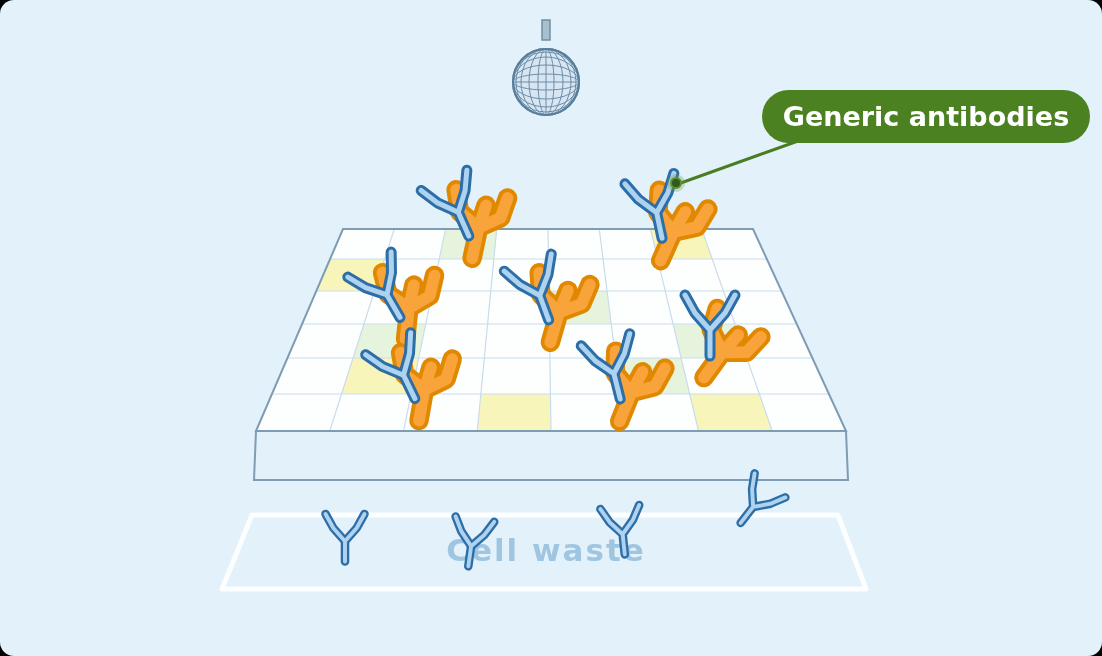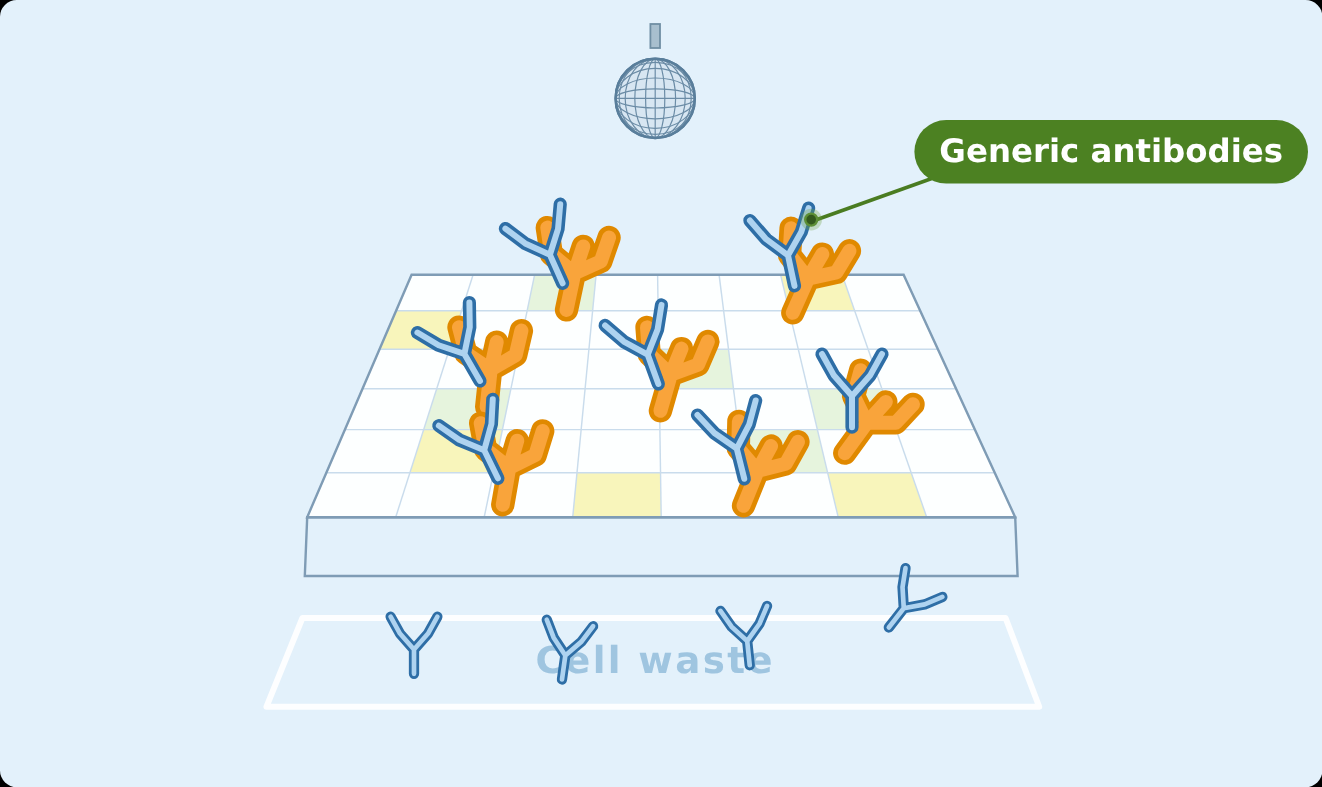--- a/index.html
+++ b/index.html
@@ -13,21 +13,21 @@
             stroke-linecap:round;stroke-linejoin:round;}
   .ag-outer{fill:none;stroke:var(--antigen-outline,#e08900);stroke-width:15;
             stroke-linecap:round;stroke-linejoin:round;}
   .ag-inner{fill:none;stroke:var(--antigen-fill,#f9a43b);stroke-width:9;
             stroke-linecap:round;stroke-linejoin:round;}
   .grid-line{stroke:var(--grid-line,#c9dcec);stroke-width:1.2;fill:none;}
   .plat-edge{stroke:var(--platform-edge,#7f9cb5);stroke-width:2;fill:none;}
   .ball-mesh{stroke:#6b8ca6;stroke-width:1;fill:none;}
   .waste-text{font-family:"DejaVu Sans",sans-serif;font-weight:bold;font-size:31px;
               fill:var(--waste-color,#9cc3df);letter-spacing:2px;opacity:.95;}
-  .label-pill{position:absolute;left:762px;top:100px;width:328px;height:53px;
+  .label-pill{position:absolute;left:762px;top:90px;width:328px;height:53px;
               background:var(--label-bg,#4c8122);color:var(--label-color,#fff);
               border-radius:28px;display:flex;align-items:center;justify-content:center;
               font-family:"DejaVu Sans",sans-serif;font-weight:bold;font-size:27px;
               z-index:5;}
 </style>
 </head>
 <body>
 
 <div class="scene">
 

